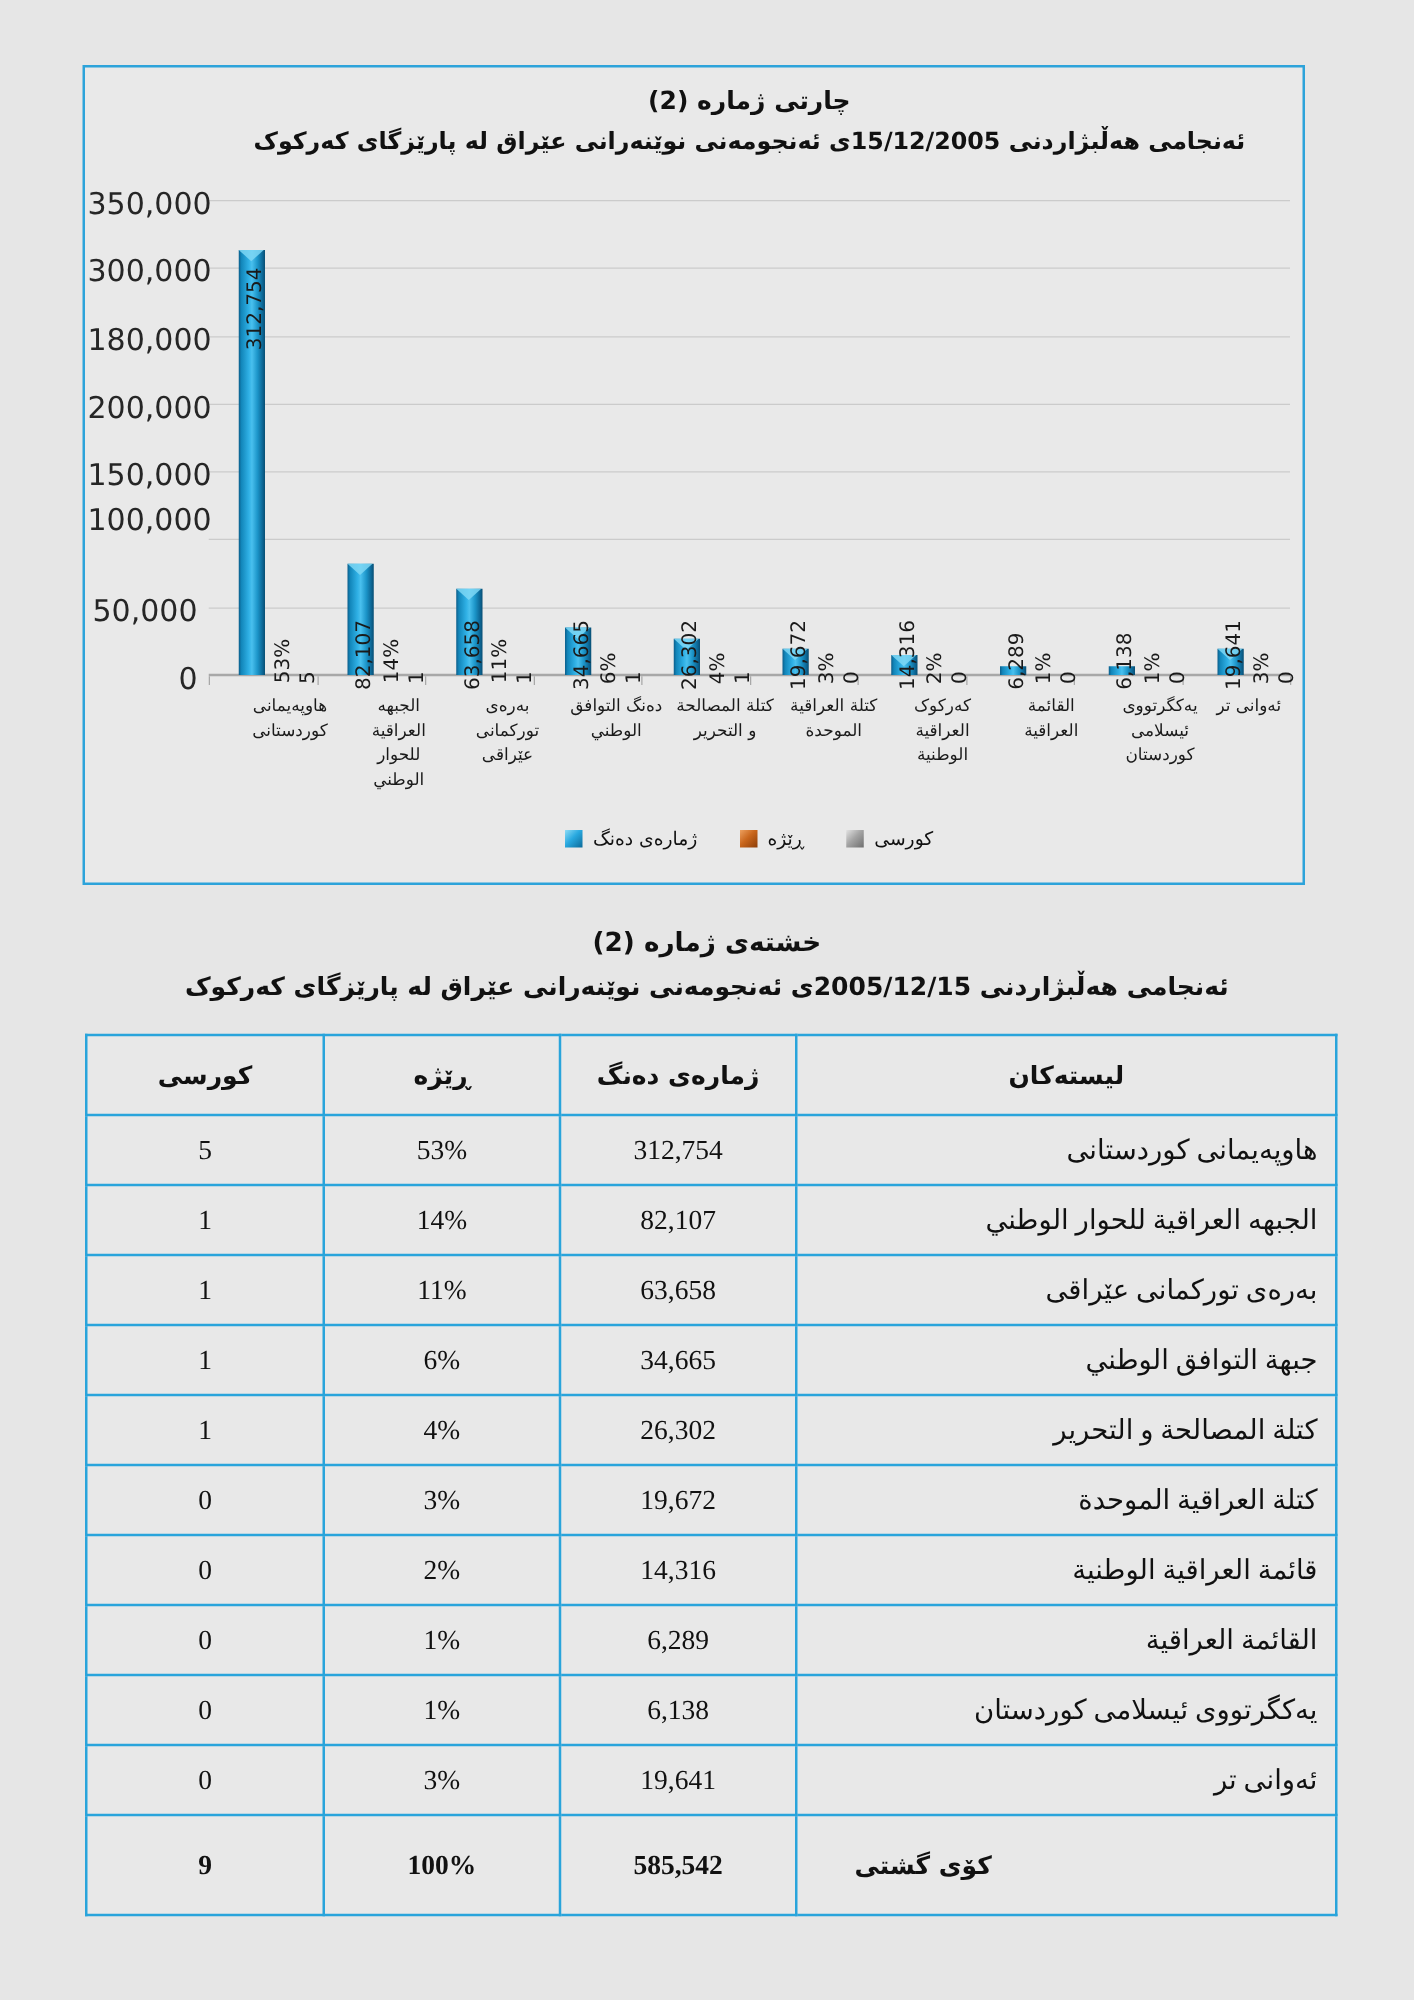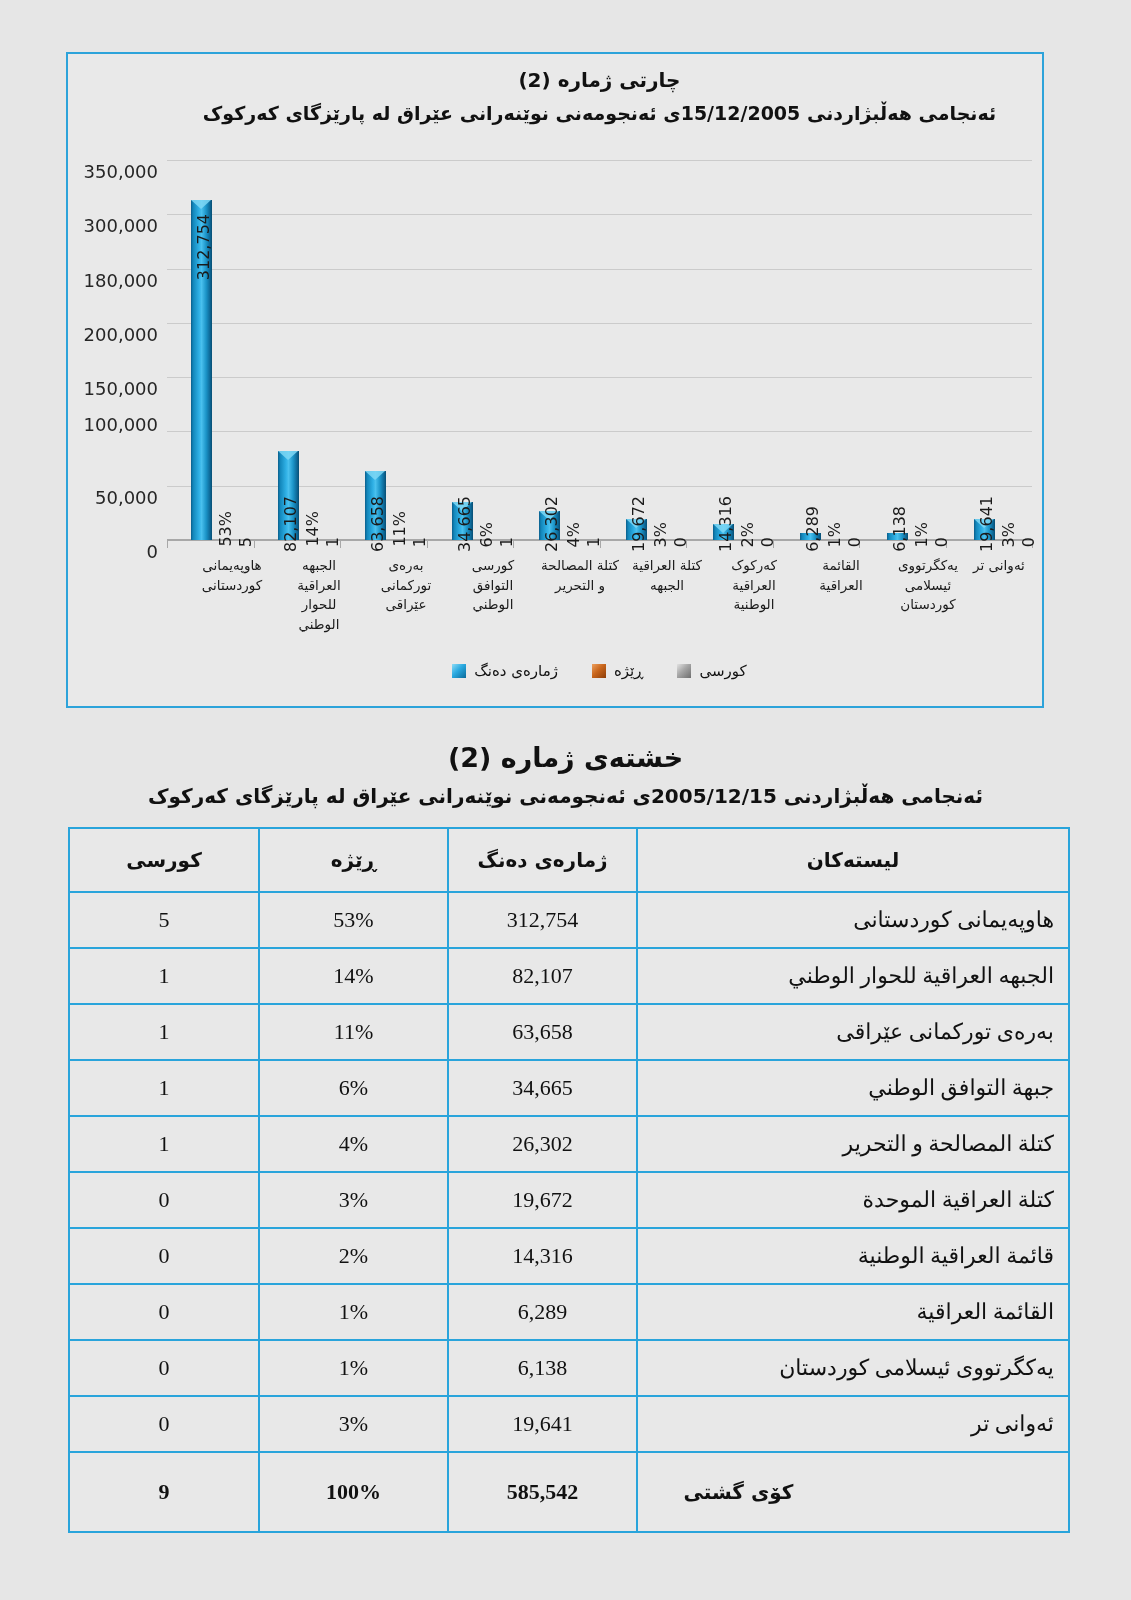--- a/index.html
+++ b/index.html
@@ -14,21 +14,21 @@
     position:absolute;left:66px;top:52px;width:978px;height:656px;
     background:#e9e9e9;border:2px solid #2da3da;box-sizing:border-box;
     overflow:hidden;
   }
   .chart-titles{position:absolute;left:99px;top:14px;width:865px;text-align:center;}
   .chart-title-1{font-size:20px;font-weight:bold;direction:rtl;}
   .chart-title-2{font-size:19px;font-weight:bold;direction:rtl;margin-top:10px;}
   .plot{position:absolute;left:0;top:0;width:978px;height:656px;}
   .gridline{position:absolute;height:1px;background:#cbcbcb;}
   .gridline.baseline{background:#a8a8a8;height:2px;}
-  .ytick{position:absolute;left:2px;width:88px;text-align:right;font-size:18px;color:#262626;margin-top:12px;}
+  .ytick{position:absolute;left:2px;width:88px;text-align:right;font-size:24px;color:#262626;}
   .xtick{position:absolute;width:1px;height:7px;background:#a8a8a8;}
   .bar{position:absolute;width:21px;
     background:linear-gradient(to right,#0b5e8b 0%,#1286ba 10%,#2fb0e5 38%,#49c0ee 50%,#1b94c8 72%,#0d6897 90%,#084e73 100%);
   }
   .bar-cap{position:absolute;top:0;left:0;width:0;height:0;
     border-left:10.5px solid transparent;border-right:10.5px solid transparent;
     border-top:9px solid #7ed7f4;opacity:.85;}
   .vlabel{position:absolute;writing-mode:vertical-rl;transform:rotate(180deg);
     white-space:nowrap;font-size:16px;line-height:18px;color:#1a1a1a;}
   .xlabel{position:absolute;width:86px;text-align:center;font-size:13.5px;line-height:1.45;
@@ -36,21 +36,21 @@
   .legend{position:absolute;left:99px;top:608px;width:865px;display:flex;direction:ltr;
     justify-content:center;align-items:center;gap:34px;font-size:15px;}
   .legend-item{display:flex;align-items:center;gap:8px;}
   .legend-box{width:14px;height:14px;display:inline-block;}
   .legend-box.votes{background:linear-gradient(135deg,#8edcf6 0%,#29a9e0 45%,#0b6a99 100%);}
   .legend-box.percent{background:linear-gradient(135deg,#eda05f 0%,#c9661c 45%,#8c3d08 100%);}
   .legend-box.seats{background:linear-gradient(135deg,#e2e2e2 0%,#a5a5a5 45%,#6e6e6e 100%);}
   .legend-label{direction:rtl;}
   
   .table-titles{position:absolute;left:0;top:742px;width:1131px;text-align:center;}
-  .table-title-1{font-size:27px;font-weight:bold;direction:rtl;}
+  .table-title-1{font-size:21px;font-weight:bold;direction:rtl;}
   .table-title-2{font-size:20px;font-weight:bold;direction:rtl;margin-top:11px;}
   table.results{
     position:absolute;left:68px;top:827px;width:1000px;
     border-collapse:collapse;table-layout:fixed;
     background:#e8e8e8;
   }
   table.results td,table.results th{
     border:2px solid #29a4db;box-sizing:border-box;vertical-align:middle;
   }
   tr.header-row th{height:64px;font-size:20px;font-weight:bold;text-align:center;direction:rtl;
@@ -124,38 +124,38 @@
       <div class="vlabel" style="left: 343px; bottom: 163px;">1</div>
       <div class="xlabel" style="left: 295px; top: 502px;">بەرەی
 تورکمانی
 عێراقی</div>
       <div class="bar" style="left: 383.5px; top: 448.364px; height: 37.6363px;">
         <div class="bar-cap"></div>
       </div>
       <div class="vlabel" style="left: 388px; bottom: 158px;">34,665</div>
       <div class="vlabel" style="left: 410px; bottom: 163px;">6%</div>
       <div class="vlabel" style="left: 430px; bottom: 163px;">1</div>
-      <div class="xlabel" style="left: 382px; top: 502px;">کورسی التوافق
+      <div class="xlabel" style="left: 382px; top: 502px;">دەنگ التوافق
 الوطني</div>
       <div class="bar" style="left: 470.5px; top: 457.444px; height: 28.5565px;">
         <div class="bar-cap"></div>
       </div>
       <div class="vlabel" style="left: 475px; bottom: 158px;">26,302</div>
       <div class="vlabel" style="left: 497px; bottom: 163px;">4%</div>
       <div class="vlabel" style="left: 517px; bottom: 163px;">1</div>
       <div class="xlabel" style="left: 469px; top: 502px;">كتلة المصالحة
 و التحرير</div>
       <div class="bar" style="left: 557.5px; top: 464.642px; height: 21.3582px;">
         <div class="bar-cap"></div>
       </div>
       <div class="vlabel" style="left: 562px; bottom: 158px;">19,672</div>
       <div class="vlabel" style="left: 584px; bottom: 163px;">3%</div>
       <div class="vlabel" style="left: 604px; bottom: 163px;">0</div>
       <div class="xlabel" style="left: 556px; top: 502px;">كتلة العراقية
-الجبهه</div>
+الموحدة</div>
       <div class="bar" style="left: 644.5px; top: 470.457px; height: 15.5431px;">
         <div class="bar-cap"></div>
       </div>
       <div class="vlabel" style="left: 649px; bottom: 158px;">14,316</div>
       <div class="vlabel" style="left: 671px; bottom: 163px;">2%</div>
       <div class="vlabel" style="left: 691px; bottom: 163px;">0</div>
       <div class="xlabel" style="left: 643px; top: 502px;">کەرکوک العراقية
 الوطنية</div>
       <div class="bar" style="left: 731.5px; top: 479.172px; height: 6.82806px;"></div>
       <div class="vlabel" style="left: 736px; bottom: 158px;">6,289</div>

